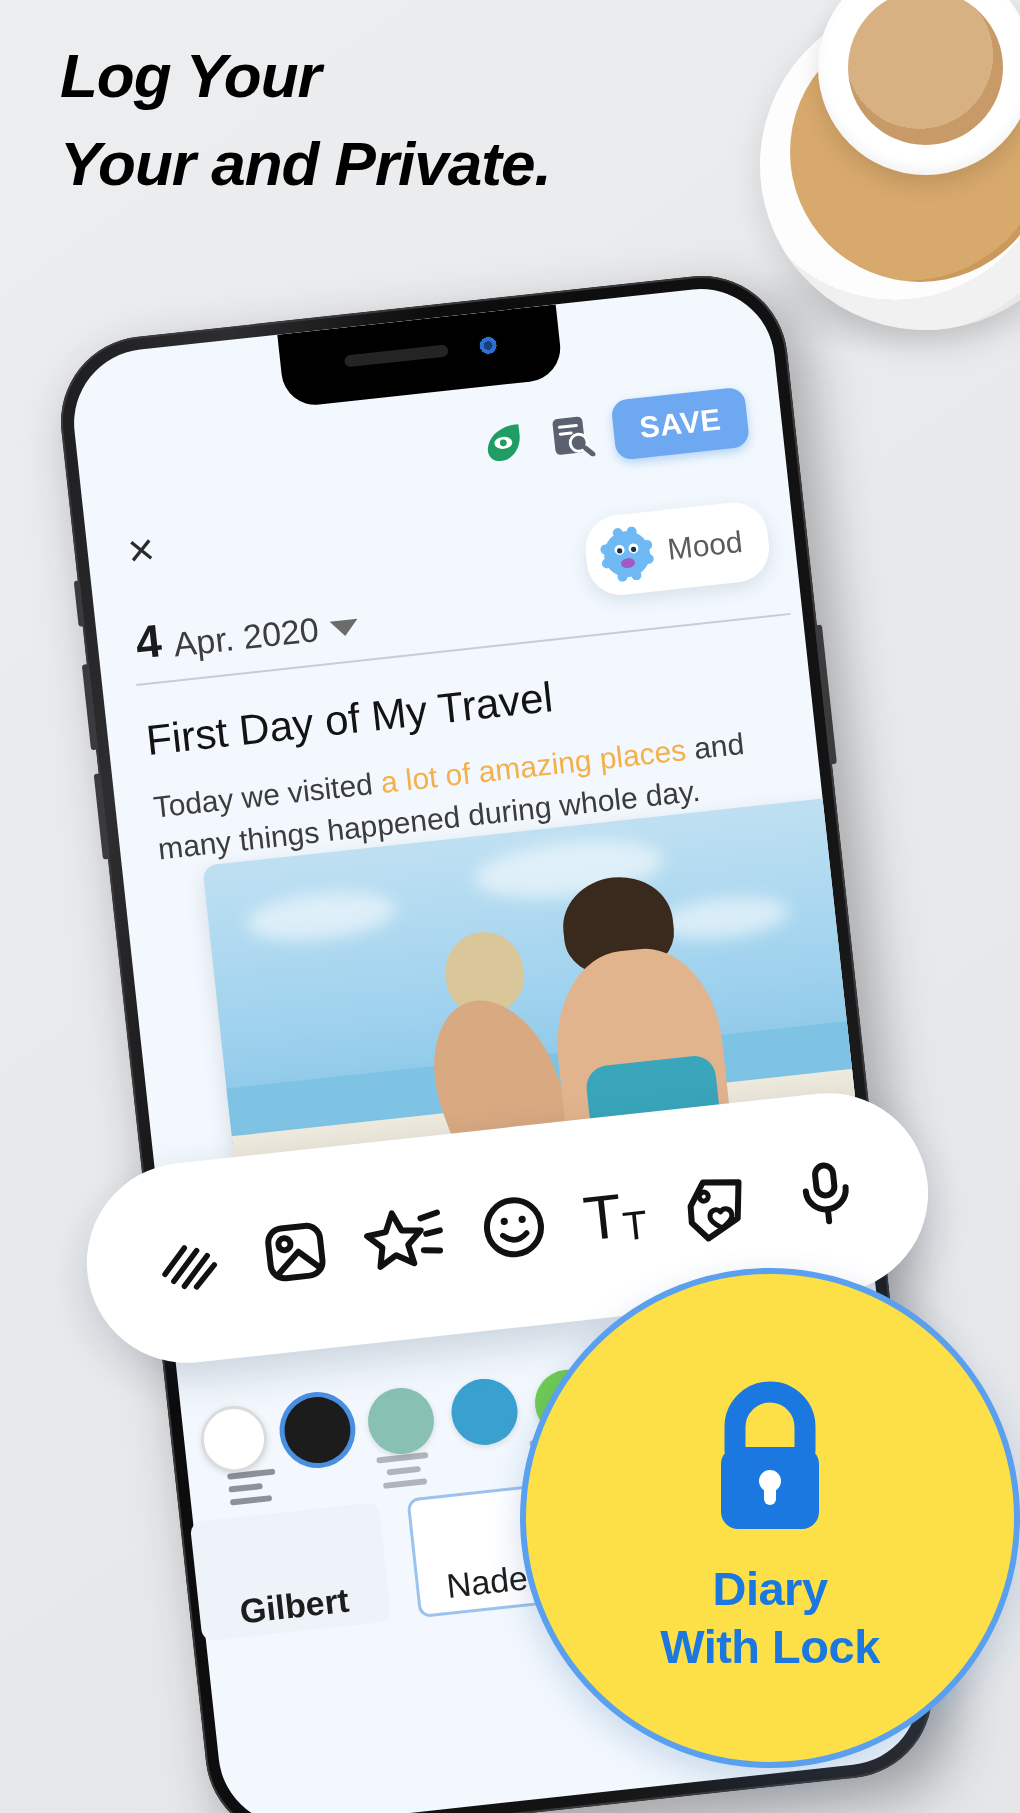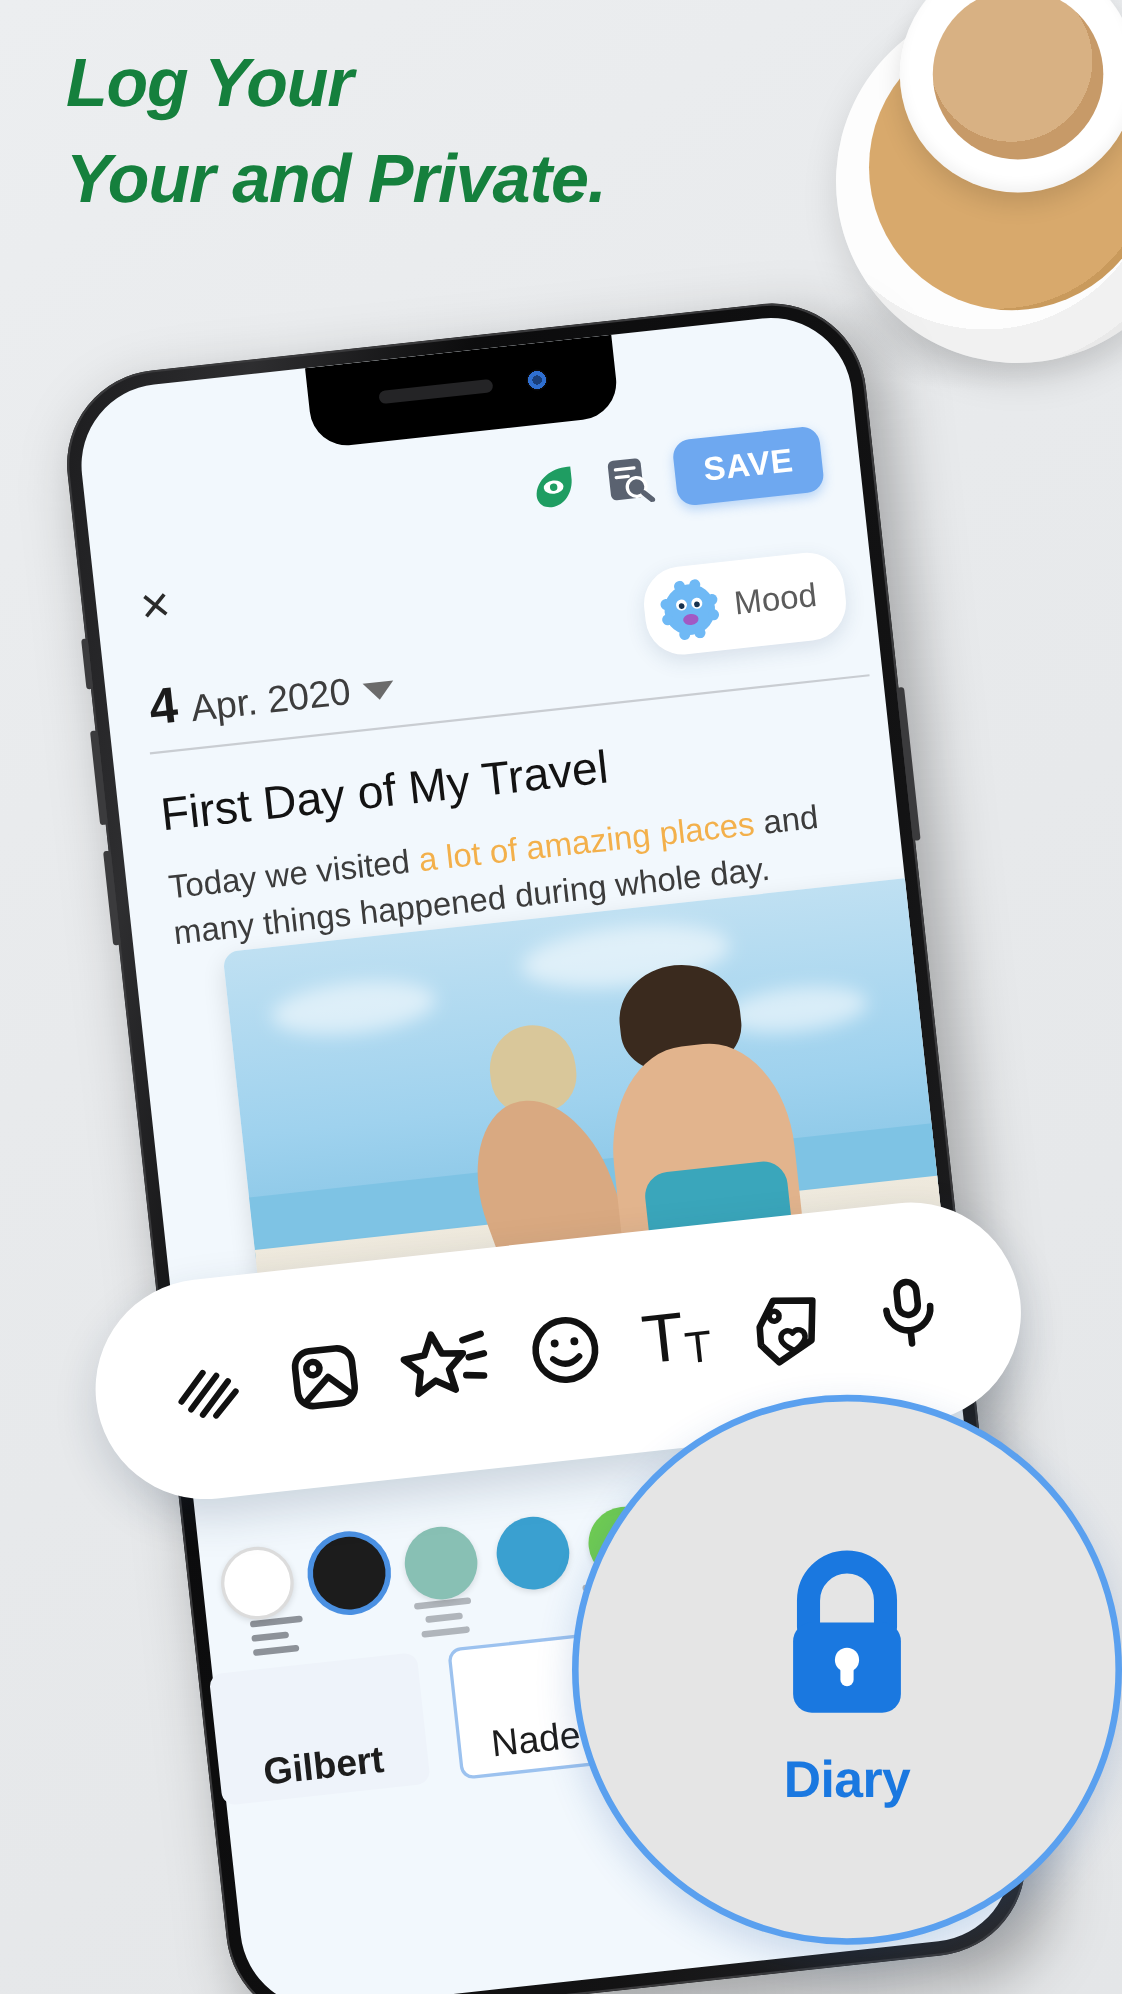--- a/index.html
+++ b/index.html
@@ -9,21 +9,21 @@
     background:linear-gradient(145deg,#eceef0 0%,#e8eaec 40%,#e4e6e8 100%);
     position:relative;
   }
   .stage { position:absolute; inset:0; overflow:hidden; }
 
   
   .headline {
     position:absolute; left:60px; top:32px; width:720px;
     font-style:italic; font-weight:bold;
     font-size:62px; line-height:88px; letter-spacing:-1px;
-    color:#15803d;
+    color:#000000;
   }
   .headline div { white-space:nowrap; }
 
   
   .coffee-saucer{
     position:absolute; left:760px; top:0px; width:330px; height:330px;
     border-radius:50%;
     background:radial-gradient(circle at 42% 42%, #fdfdfd 0 58%, #f1f1f1 58% 72%, #e9e9e9 72% 100%);
     box-shadow:0 14px 34px rgba(0,0,0,.13);
     transform:rotate(-8deg);
@@ -204,21 +204,21 @@
   .mini-card{
     width:190px; height:120px; background:#eef3fa; border-radius:12px;
     display:flex; align-items:flex-end; justify-content:center;
     font-size:34px; font-weight:bold; color:#1d1d1d; padding-bottom:6px;
   }
   .mini-card.bordered{ background:#fff; border:3px solid #9cc2ef; font-weight:normal; }
 
   
   .lock-badge{
     position:absolute; left:520px; top:1268px; width:500px; height:500px;
-    border-radius:50%; background:#e5e5e5; border:6px solid #5aa0ef;
+    border-radius:50%; background:#fde047; border:6px solid #5aa0ef;
     z-index:60; box-shadow:0 12px 34px rgba(40,90,160,.20);
     display:flex; flex-direction:column; align-items:center; justify-content:center;
     padding-top:16px;
   }
   .lock-badge svg{ margin-bottom:14px; }
   .lock-text{
     text-align:center; color:#1a78e0; font-size:47px; font-weight:bold;
     line-height:58px; letter-spacing:-.5px;
   }
 </style>
@@ -428,16 +428,17 @@
     <span>
       <svg width="150" height="165" viewBox="0 0 150 165">
         <path d="M40 74 V50 a35 35 0 0 1 70 0 V74" fill="none" stroke="#1a78e0" stroke-width="21" stroke-linecap="round"></path>
         <rect x="26" y="70" width="98" height="82" rx="17" fill="#1a78e0"></rect>
         <circle cx="75" cy="104" r="11" fill="#ffffff"></circle>
         <rect x="69" y="104" width="12" height="24" rx="6" fill="#ffffff"></rect>
       </svg>
     </span>
     <div class="lock-text">
       <div>Diary</div>
+      <div>With Lock</div>
     </div>
   </div>
 
 </div>
 
 </body></html>

